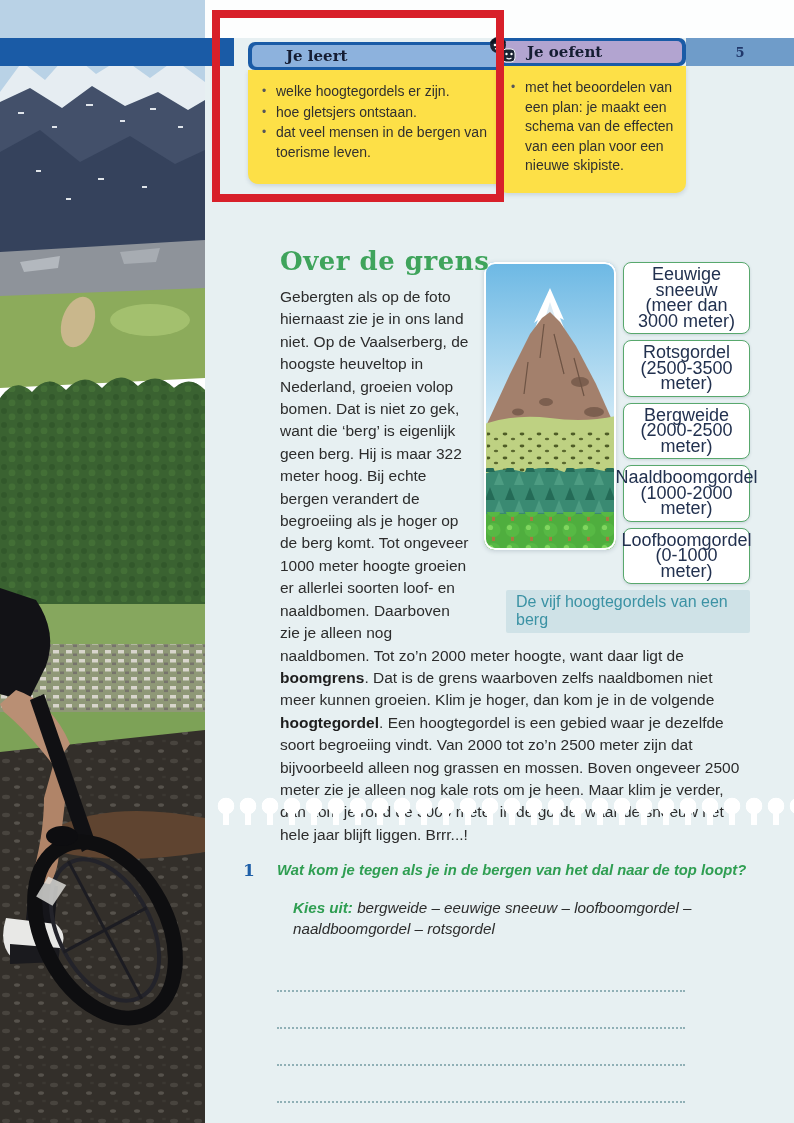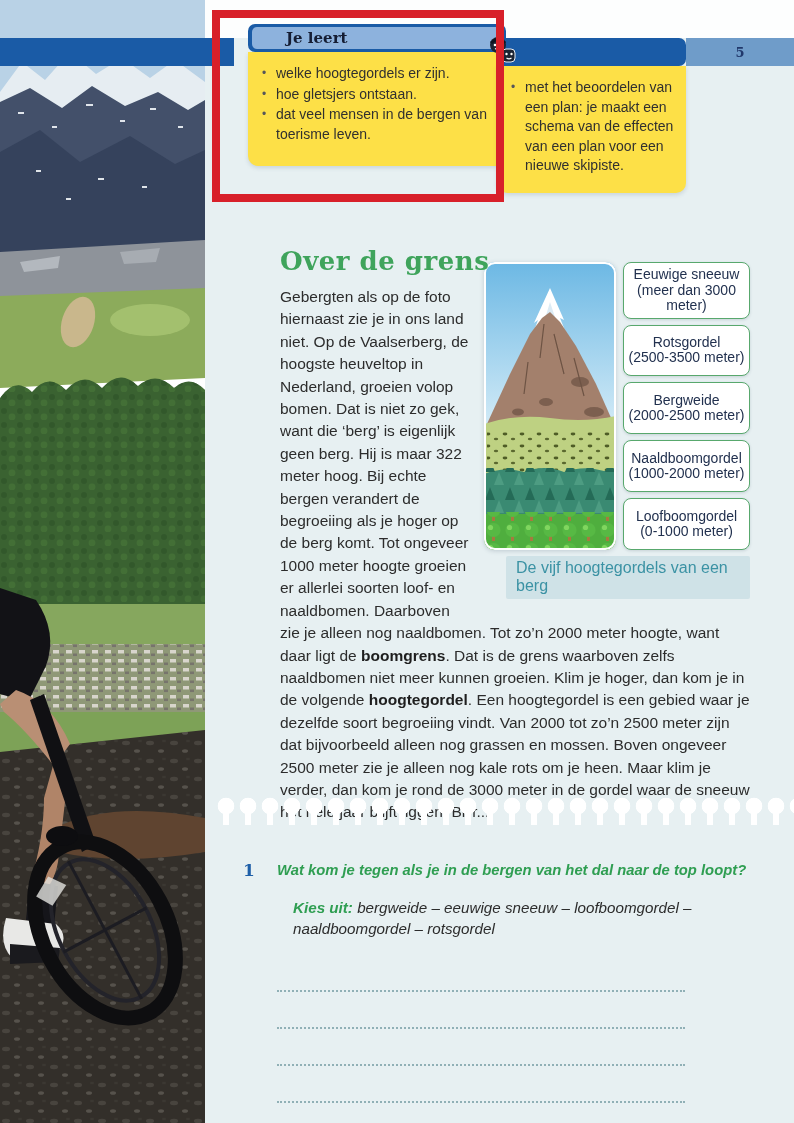--- a/index.html
+++ b/index.html
@@ -15,21 +15,21 @@
   
   .content-bg{position:absolute;left:205px;top:38px;width:589px;height:1085px;background:#e7f0f2;z-index:0;}
   .content-top-white{position:absolute;left:205px;top:0;width:589px;height:38px;background:#fdfefe;z-index:0;}
   
   .bar-left{position:absolute;left:0;top:38px;width:234px;height:28px;background:#1a5ba6;z-index:3;}
   .page-bar{position:absolute;left:686px;top:38px;width:108px;height:28px;background:#6f9cc9;z-index:3;
     display:flex;align-items:center;justify-content:center;}
   .page-bar span{font-family:"DejaVu Serif",serif;font-size:13px;font-weight:700;color:#21386b;}
   
   .info-box{position:absolute;z-index:4;}
-  .learn-box{left:228px;top:24px;width:258px;padding-left:20px;}
+  .learn-box{left:228px;top:42px;width:258px;padding-left:20px;}
   .practice-box{left:497px;top:38px;width:189px;}
   .box-header-wrap{background:#1a5ba6;border-radius:7px;padding:3px 4px;height:22px;position:relative;}
   .box-header{border-radius:5px;height:22px;display:flex;align-items:center;padding-left:34px;}
   .learn-box .box-header{background:#8db2dd;}
   .practice-box .box-header{background:#b2a4d0;padding-left:26px;}
   .box-header h2{margin:0;font-family:"DejaVu Serif",serif;font-size:15px;font-weight:700;color:#151d33;}
   .practice-icon{position:absolute;left:-9px;top:-3px;width:30px;height:30px;}
   .box-body{background:#fde047;border-radius:0 0 10px 10px;padding:12px 12px 16px 6px;
     box-shadow:0 2px 4px rgba(70,90,110,.18);min-height:86px;}
   .box-body ul{margin:0;padding:0;list-style:none;}
@@ -43,21 +43,21 @@
   .article h1{margin:0 0 10px 0;font-family:"DejaVu Serif",serif;font-weight:700;font-size:26px;color:#3fa45c;letter-spacing:.5px;}
   .article p{margin:0;font-size:15.5px;line-height:22.4px;color:#2c2c2c;}
   .article p .bold{font-weight:700;color:#1e1e1e;}
   
   .zones-figure{float:right;width:266px;margin:-24px 0 4px 12px;}
   .zones-row{display:flex;gap:7px;}
   .zones-illu{width:132px;height:288px;border-radius:10px;box-shadow:0 1px 4px rgba(70,90,110,.25);}
   .zones-labels{width:127px;display:flex;flex-direction:column;gap:6px;}
   .zone-label{background:#fff;border:1.5px solid #58a86d;border-radius:8px;flex:1;
     display:flex;flex-direction:column;align-items:center;justify-content:center;
-    font-size:14px;line-height:15.5px;color:#22314f;text-align:center;padding:4px 3px;
+    font-size:18px;line-height:15.5px;color:#22314f;text-align:center;padding:4px 3px;
     box-shadow:0 1px 3px rgba(70,90,110,.2);}
   .figure-caption{display:inline-block;margin:6px 0 0 22px;background:#cfe2e7;color:#3b92a4;
     font-size:16px;padding:3px 10px 4px;border-radius:2px;}
   
   .tree-row{position:absolute;left:215px;top:796px;width:579px;height:34px;z-index:2;
     background-image:
       radial-gradient(circle 8.5px at 11px 10px, #ffffff 8px, rgba(255,255,255,0) 8.6px),
       linear-gradient(to right, rgba(255,255,255,0) 8px, #ffffff 8px, #ffffff 14px, rgba(255,255,255,0) 14px);
     background-size:22px 34px, 22px 11px;
     background-position:0 0, 0 18px;
@@ -183,20 +183,23 @@
       <circle cx="10" cy="10" r="8" fill="#1c2433"></circle>
       <path d="M3 8 Q10 1 17 8" stroke="#0d1320" stroke-width="3" fill="none"></path>
       <circle cx="7" cy="10" r="1.3" fill="#fff"></circle>
       <circle cx="13" cy="10" r="1.3" fill="#fff"></circle>
       <path d="M7 13.5 Q10 15.5 13 13.5" stroke="#fff" stroke-width="1.2" fill="none"></path>
       <rect x="14" y="14" width="13" height="13" rx="4" fill="#1c2433" stroke="#e9eef4" stroke-width="1"></rect>
       <circle cx="18.5" cy="19" r="1.2" fill="#fff"></circle>
       <circle cx="23.5" cy="19" r="1.2" fill="#fff"></circle>
       <path d="M18.5 23 Q21 24.8 23.5 23" stroke="#fff" stroke-width="1.1" fill="none"></path>
     </svg>
+    <div class="box-header">
+      <h2>Je oefent</h2>
+    </div>
   </div>
   <div class="box-body">
     <ul>
       <li>met het beoordelen van een plan: je maakt een schema van de effecten van een plan voor een nieuwe skipiste.</li>
     </ul>
   </div>
 </div>
 
 <div class="annotation-rect"></div>
 

